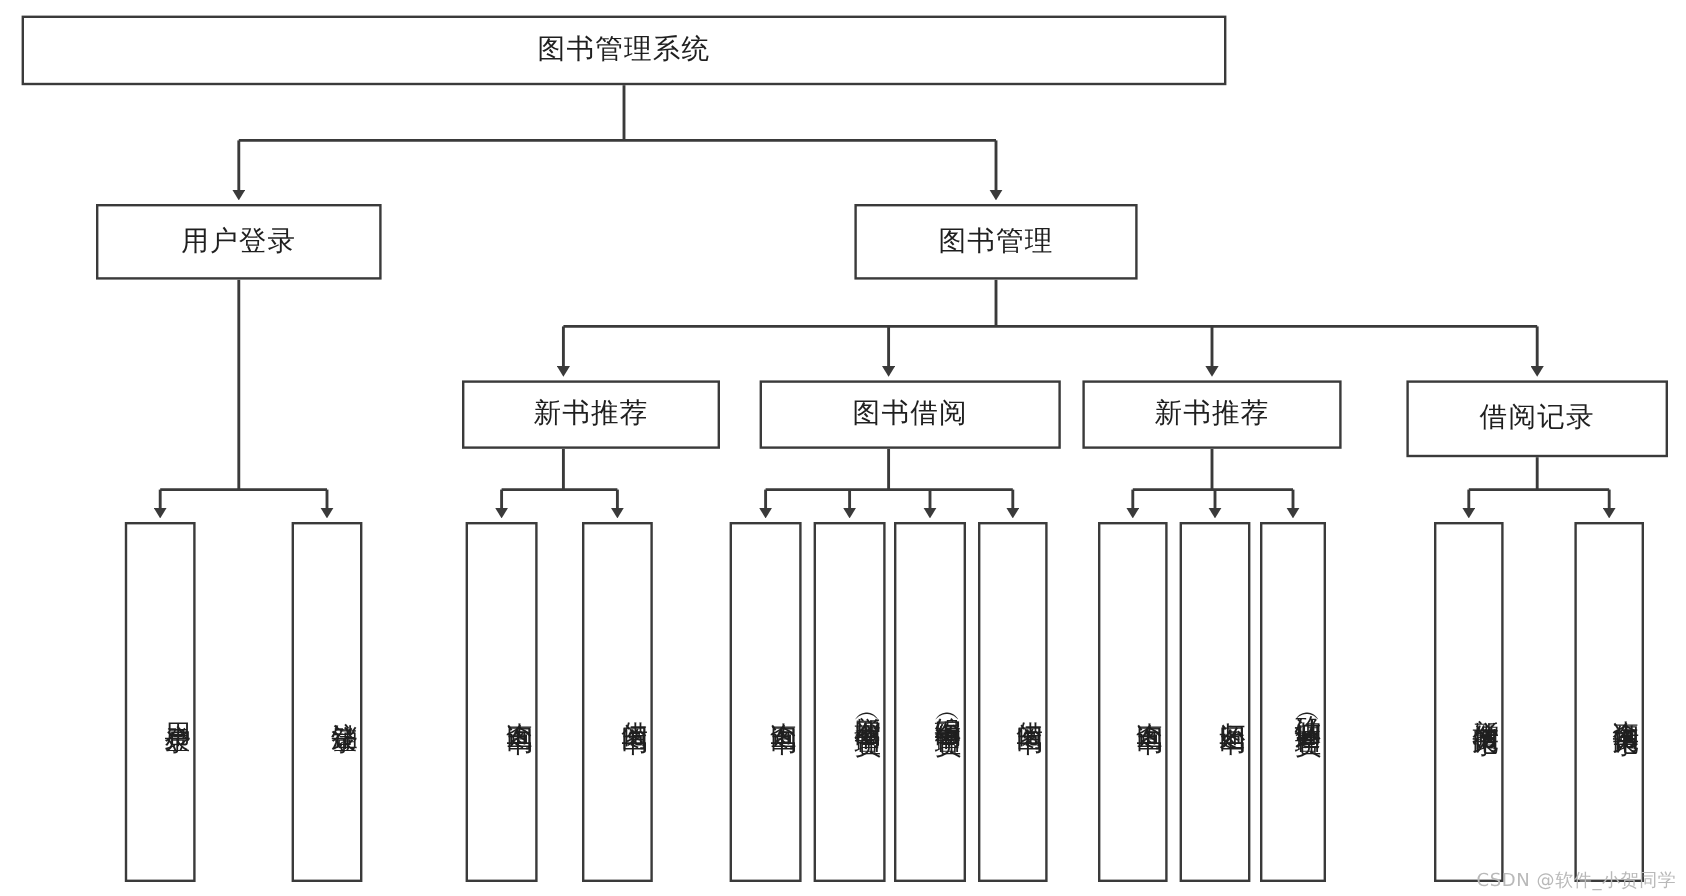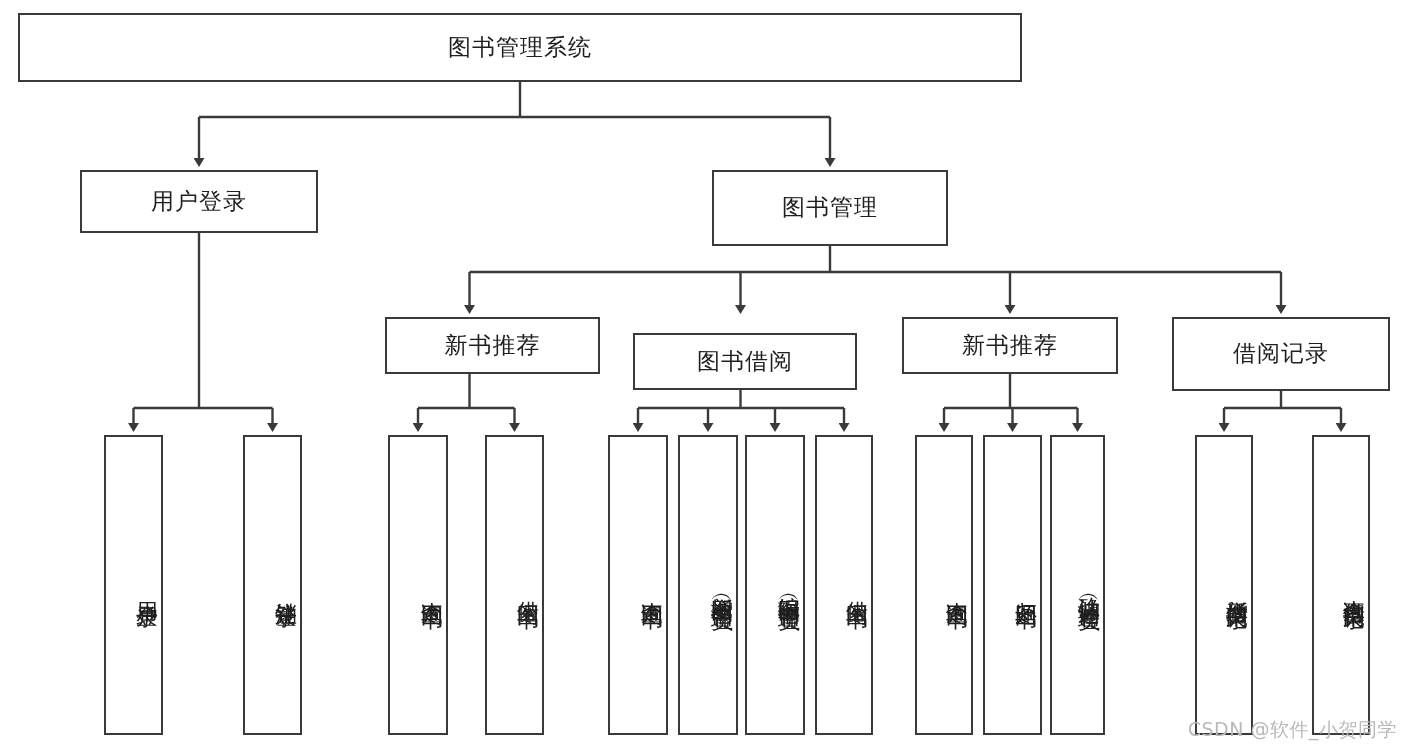--- a/index.html
+++ b/index.html
@@ -51,21 +51,21 @@
   }
   .node.vert .vtext {
     writing-mode: vertical-rl;
     text-orientation: upright;
     white-space: nowrap;
   }
   .watermark {
     position: absolute;
     right: 8px;
     bottom: 4px;
-    font-size: 19px;
+    font-size: 15px;
     color: #b9b9b9;
     letter-spacing: 0.5px;
     white-space: nowrap;
   }
 </style>
 </head>
 <body>
 
 <div id="canvas">
 
@@ -106,39 +106,39 @@
         <path d="M1012.5,408 L1012.5,424" marker-end="url(#arrow)"></path>
         <path d="M1077.5,408 L1077.5,424" marker-end="url(#arrow)"></path>
         <path d="M1281,374 L1281,408"></path>
         <path d="M1224,408 L1341,408"></path>
         <path d="M1224,408 L1224,424" marker-end="url(#arrow)"></path>
         <path d="M1341,408 L1341,424" marker-end="url(#arrow)"></path>
       </g>
   </svg>
 
   <div id="nodes-layer">
-      <div class="node horiz" style="left: 18px; top: 13px; width: 1004px; height: 69px;">
+      <div class="node horiz" style="left: 18px; top: 13px; width: 1004px; height: 58px;">
         <span>图书管理系统</span>
       </div>
       <div class="node horiz" style="left: 80px; top: 170px; width: 238px; height: 63px;">
         <span>用户登录</span>
       </div>
-      <div class="node horiz" style="left: 712px; top: 170px; width: 236px; height: 76px;">
+      <div class="node horiz" style="left: 712px; top: 170px; width: 236px; height: 63px;">
         <span>图书管理</span>
       </div>
       <div class="node horiz" style="left: 362px; top: 317px; width: 215px; height: 57px; margin-left: 23px;">
         <span>新书推荐</span>
       </div>
-      <div class="node horiz" style="left: 633px; top: 333px; width: 224px; height: 57px;">
+      <div class="node horiz" style="left: 633px; top: 317px; width: 251px; height: 57px;">
         <span>图书借阅</span>
       </div>
       <div class="node horiz" style="left: 902px; top: 317px; width: 216px; height: 57px;">
         <span>新书推荐</span>
       </div>
-      <div class="node horiz" style="left: 1172px; top: 317px; width: 218px; height: 74px; justify-content: center;">
+      <div class="node horiz" style="left: 1172px; top: 317px; width: 218px; height: 64px; justify-content: center;">
         <span>借阅记录</span>
       </div>
       <div class="node vert" style="left: 104px; top: 435px; width: 59px; height: 300px;">
         <span class="vtext">用户登录</span>
       </div>
       <div class="node vert" style="left: 243px; top: 435px; width: 59px; height: 300px;">
         <span class="vtext">注销登录</span>
       </div>
       <div class="node vert" style="left: 388px; top: 435px; width: 60px; height: 300px;">
         <span class="vtext">查询图书</span>

